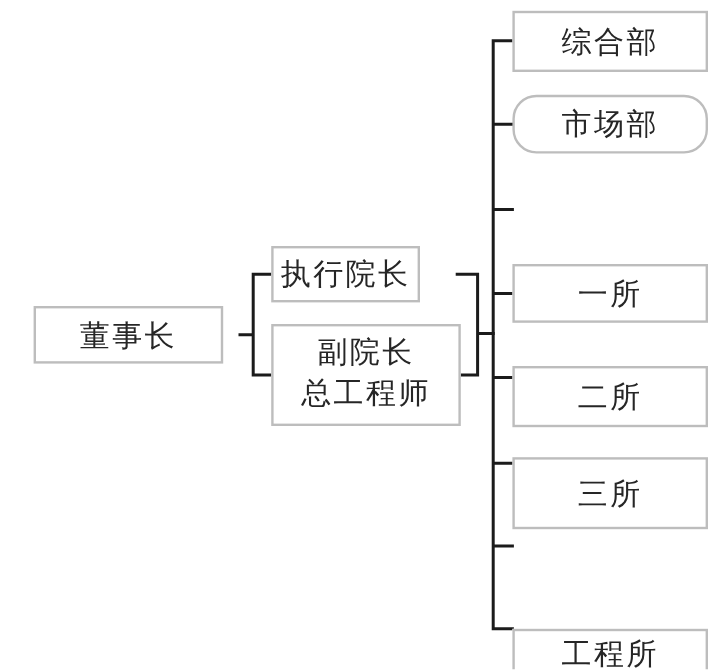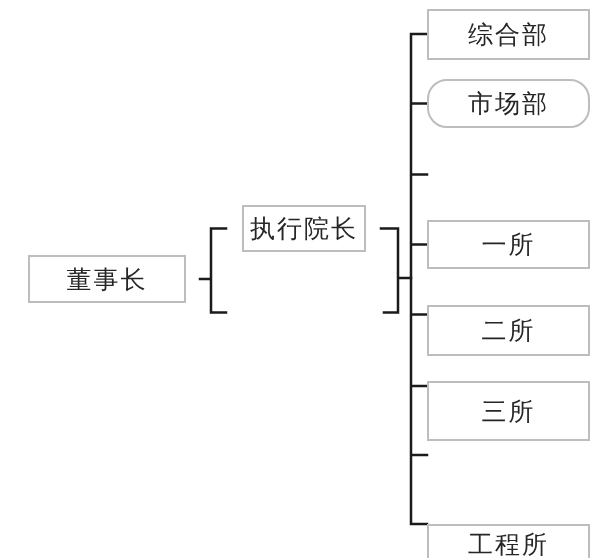--- a/index.html
+++ b/index.html
@@ -41,21 +41,21 @@
   }
   .box.multiline {
     flex-direction: column;
     justify-content: space-evenly;
     line-height: 1.0;
     padding: 2px 0;
   }
   
   .node-chairman      { left: 28px;  top: 255px; width: 158px; height: 48px; }
   
-  .node-exec          { left: 226px; top: 205px; width: 124px; height: 47px; margin-left: 16px; }
+  .node-exec          { left: 226px; top: 205px; width: 124px; height: 47px; }
   .node-deputy        { left: 226px; top: 270px; width: 158px; height: 85px; }
   
   .dept               { left: 427px; width: 163px; }
   .dept-0 { top: 9px;   height: 51px; }
   .dept-1 { top: 79px;  height: 49px; border-radius: 20px; }
   .dept-2 { top: 149px; height: 51px; }
   .dept-3 { top: 220px; height: 49px; }
   .dept-4 { top: 289px; height: 51px; margin-top: 16px; }
   .dept-5 { top: 381px; height: 60px; }
   .dept-6 { top: 430px; height: 50px; }
@@ -72,20 +72,24 @@
 
     <path d="M381 228.5 H398 M384 312.5 H398 M398 228.5 V312.5 M398 278 H411" fill="none" stroke="#1b1b1b" stroke-width="2.5" stroke-linecap="square"></path>
 
     <path d="M411 34 V524 M411 34 H427 M411 103.5 H427 M411 174.5 H427 M411 244.5 H427 M411 314.5 H427 M411 386 H427 M411 455 H427 M411 524 H427" fill="none" stroke="#1b1b1b" stroke-width="2.5" stroke-linecap="square"></path>
   </svg>
 
   <div class="box node-chairman">董事长</div>
 
   <div class="box node-exec">执行院长</div>
 
+  <div class="box node-deputy multiline">
+    <div>副院长</div>
+    <div>总工程师</div>
+  </div>
 
   <div class="box dept dept-0">综合部</div>
   <div class="box dept dept-1">市场部</div>
   <div class="box dept dept-3">一所</div>
   <div class="box dept dept-4">二所</div>
   <div class="box dept dept-5">三所</div>
   <div class="box dept dept-7">工程所</div>
 
 </div>
 

